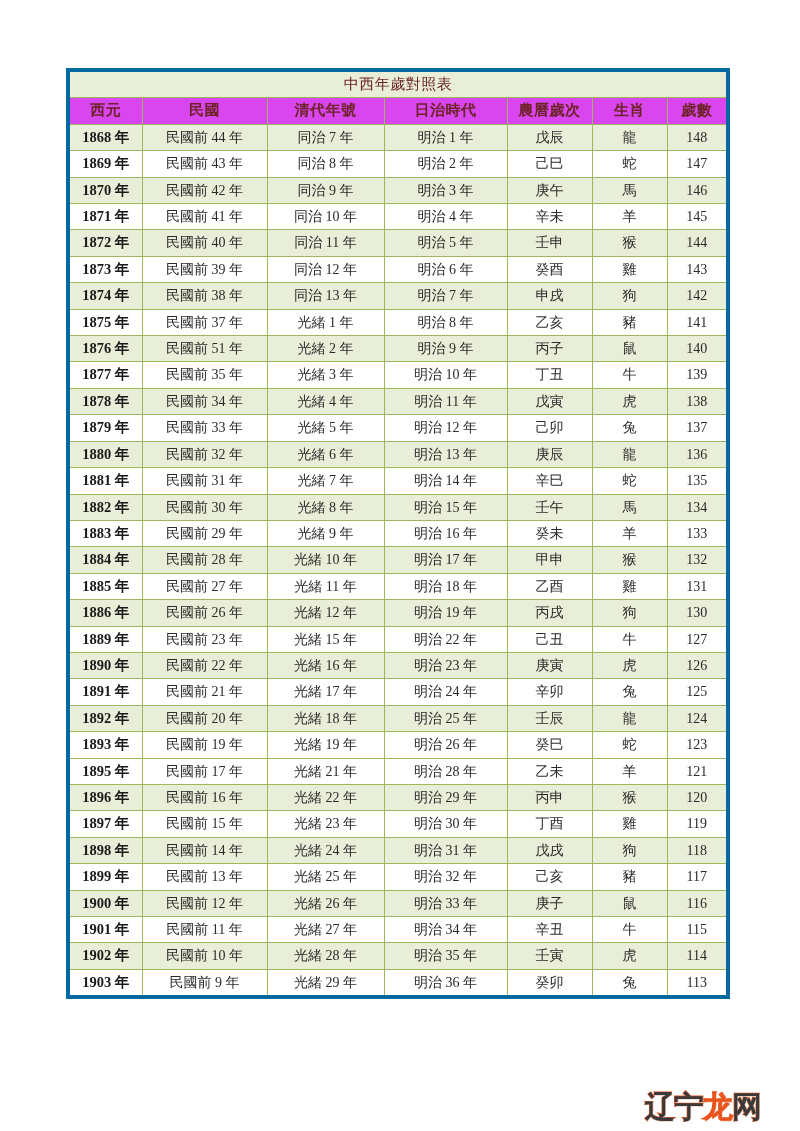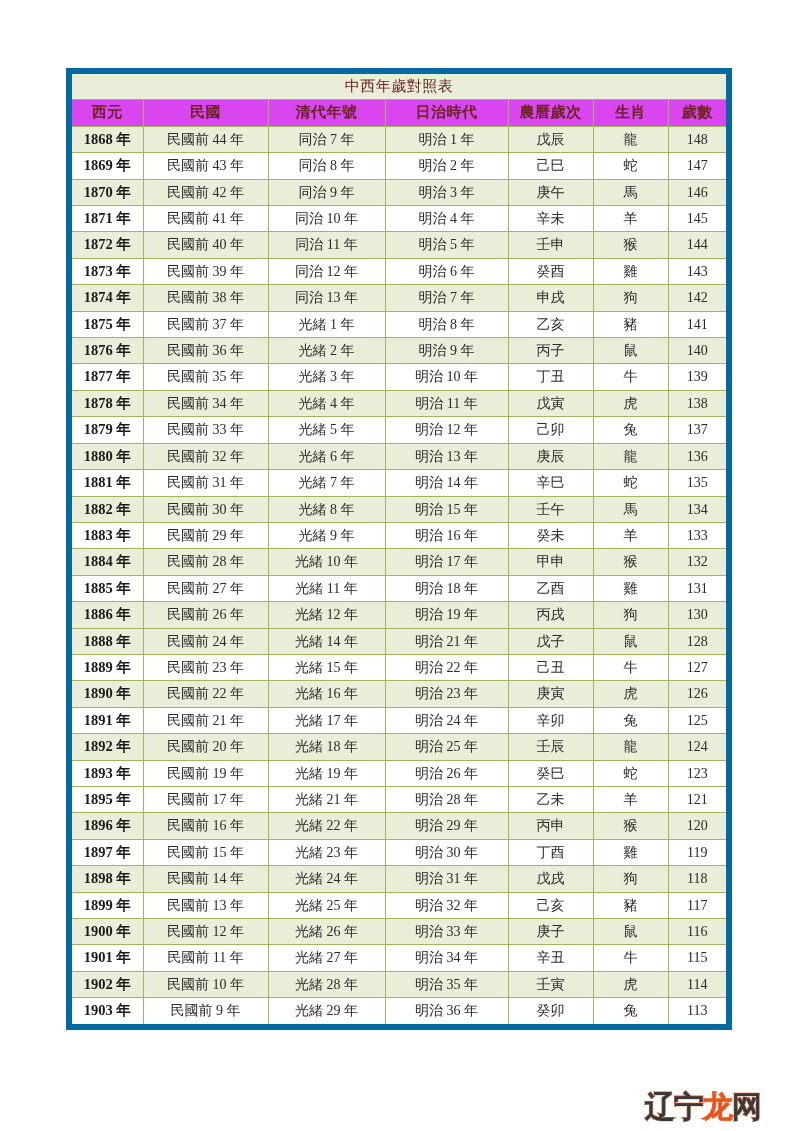--- a/index.html
+++ b/index.html
@@ -26,21 +26,21 @@
     position: absolute;
     left: 66px;
     top: 68px;
     width: 660px;
   }
 
   table.cal {
     width: 660px;
     border-collapse: collapse;
     table-layout: fixed;
-    border: 6px solid #0369a1;
+    border: 4px solid #0369a1;
   }
 
   table.cal td, table.cal th {
     border: 1px solid #9cb85a;
     padding: 0;
     height: 25.4px;
     line-height: 25.4px;
     text-align: center;
     vertical-align: middle;
     white-space: nowrap;
@@ -220,21 +220,21 @@
             <td class="c-year">1875 年</td>
             <td class="c-roc">民國前 37 年</td>
             <td class="c-qing">光緒 1 年</td>
             <td class="c-jp">明治 8 年</td>
             <td class="c-gz">乙亥</td>
             <td class="c-zod">豬</td>
             <td class="c-age">141</td>
           </tr>
           <tr class="alt">
             <td class="c-year">1876 年</td>
-            <td class="c-roc">民國前 36 年</td>
+            <td class="c-roc">民國前 51 年</td>
             <td class="c-qing">光緒 2 年</td>
             <td class="c-jp">明治 9 年</td>
             <td class="c-gz">丙子</td>
             <td class="c-zod">鼠</td>
             <td class="c-age">140</td>
           </tr>
           <tr class="plain">
             <td class="c-year">1877 年</td>
             <td class="c-roc">民國前 35 年</td>
             <td class="c-qing">光緒 3 年</td>
@@ -317,29 +317,20 @@
           </tr>
           <tr class="alt">
             <td class="c-year">1886 年</td>
             <td class="c-roc">民國前 26 年</td>
             <td class="c-qing">光緒 12 年</td>
             <td class="c-jp">明治 19 年</td>
             <td class="c-gz">丙戌</td>
             <td class="c-zod">狗</td>
             <td class="c-age">130</td>
           </tr>
-          <tr class="alt">
-            <td class="c-year">1888 年</td>
-            <td class="c-roc">民國前 24 年</td>
-            <td class="c-qing">光緒 14 年</td>
-            <td class="c-jp">明治 21 年</td>
-            <td class="c-gz">戊子</td>
-            <td class="c-zod">鼠</td>
-            <td class="c-age">128</td>
-          </tr>
           <tr class="plain">
             <td class="c-year">1889 年</td>
             <td class="c-roc">民國前 23 年</td>
             <td class="c-qing">光緒 15 年</td>
             <td class="c-jp">明治 22 年</td>
             <td class="c-gz">己丑</td>
             <td class="c-zod">牛</td>
             <td class="c-age">127</td>
           </tr>
           <tr class="alt">

